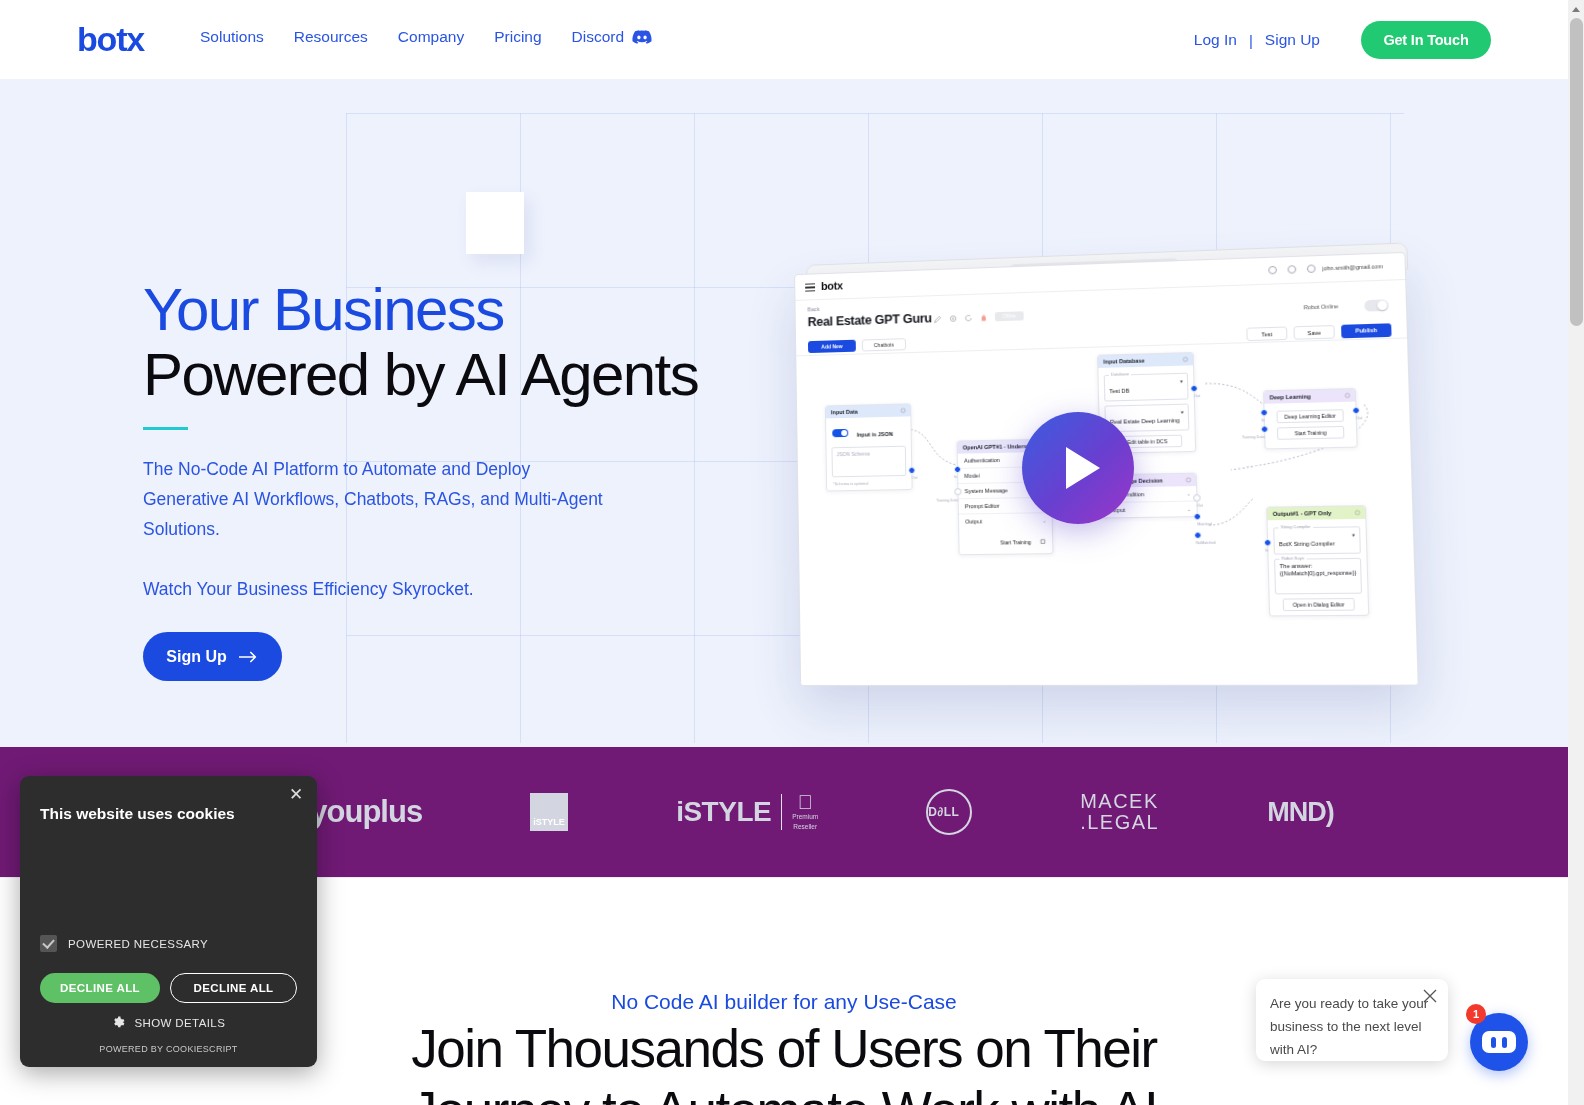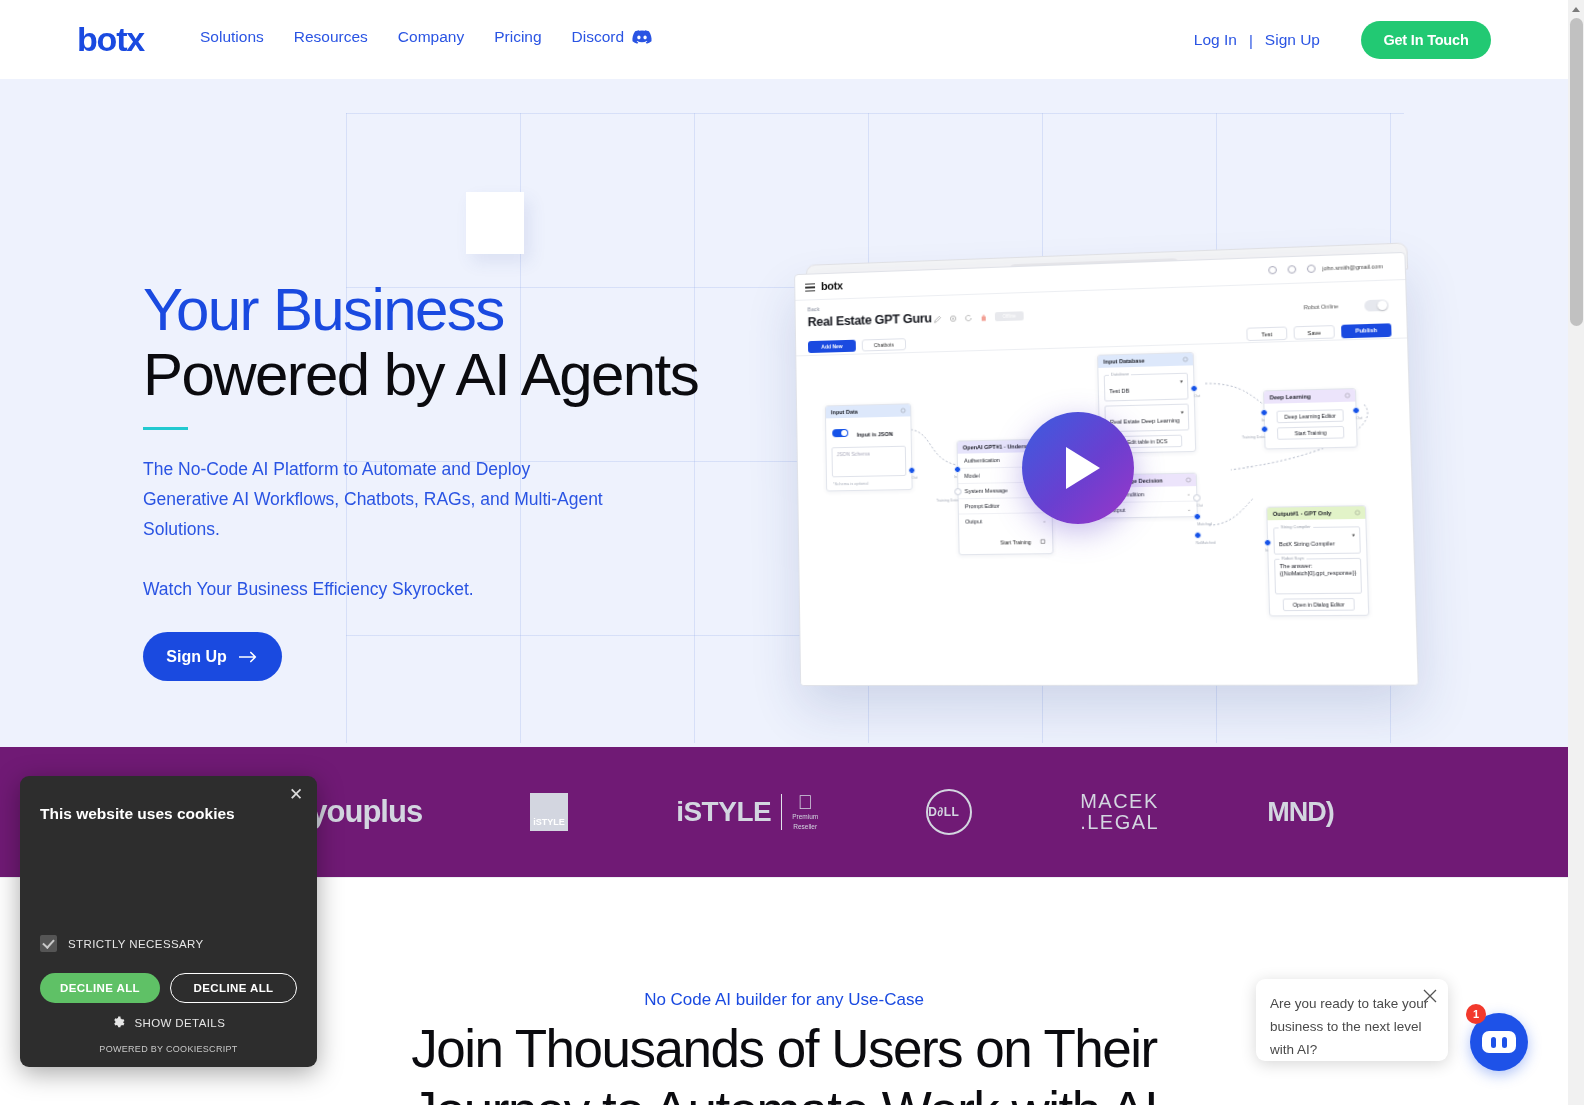--- a/index.html
+++ b/index.html
@@ -175,21 +175,21 @@
   .apple-col{ display:flex; flex-direction:column; align-items:center; gap:2px;}
   .apple-g{ font-size:20px; color:#d3d6e0; line-height:18px;}
   .apple-s{ font-size:6.5px; color:#d3d6e0; line-height:8px; text-align:center;}
   .lg-dell{ width:46px;height:46px;border:2px solid #d3d6e0;border-radius:50%;display:flex;align-items:center;
             justify-content:flex-start; font-size:12px; font-weight:700; letter-spacing:.5px;}
   .lg-macek{ font-size:20px; font-weight:500; letter-spacing:1.5px; line-height:21px;}
   .lg-mnd{ font-size:27px; font-weight:800; letter-spacing:-1px;}
 
   
   .sec2 { position:absolute; left:0; top:877px; width:1568px; height:228px; background:#fff; border-top:1px solid #eef0f4;}
-  .eyebrow { position:absolute; top:112px; width:1568px; text-align:center; font-size:17px; color:#1a4ae0; }
+  .eyebrow { position:absolute; top:112px; width:1568px; text-align:center; font-size:21px; color:#1a4ae0; }
   .bigh { position:absolute; top:140px; width:1568px; text-align:center; font-size:53px; color:#0b0b0f;
           line-height:62px; letter-spacing:-1.5px; }
 
   
   .cookie {
     position:absolute; left:20px; top:776px; width:297px; height:291px;
     background:#2d2d2d; border-radius:9px; color:#e8e8e8; z-index:50;
     box-shadow:0 6px 26px rgba(0,0,0,.35);
   }
   .ck-close { position:absolute; right:12px; top:10px; width:18px;height:18px; cursor:pointer;
@@ -508,21 +508,21 @@
       <span>Join Thousands of Users on Their</span><br>
       <span>Journey to Automate Work with AI</span>
     </div>
   </section>
 
   <div class="cookie">
     <div class="ck-close">✕</div>
     <div class="ck-title">This website uses cookies</div>
     <div class="ck-chk">
       <span class="ck-box"></span>
-      <span class="ck-chk-l">STRICTLY NECESSARY</span>
+      <span class="ck-chk-l">POWERED NECESSARY</span>
     </div>
     <button class="ck-accept">DECLINE ALL</button>
     <button class="ck-decline">DECLINE ALL</button>
     <div class="ck-details">
       <svg class="gear-g" width="13" height="13" viewBox="0 0 16 16">
         <path fill="#e6e6e6" d="M8 5.2A2.8 2.8 0 1 0 8 10.8 2.8 2.8 0 0 0 8 5.2zm0 4.2a1.4 1.4 0 1 1 0-2.8 1.4 1.4 0 0 1 0 2.8z"></path>
         <path fill="#e6e6e6" d="M14 8c0-.4 0-.7-.1-1l1.4-1-1.4-2.4-1.6.6a5.6 5.6 0 0 0-1.7-1L10.4.7H7.6l-.2 1.7c-.6.2-1.2.6-1.7 1l-1.6-.6L2.7 5.2l1.4 1a5.8 5.8 0 0 0 0 2l-1.4 1 1.4 2.4 1.6-.6c.5.4 1.1.8 1.7 1l.2 1.7h2.8l.2-1.7c.6-.2 1.2-.6 1.7-1l1.6.6 1.4-2.4-1.4-1c.1-.3.1-.6.1-1z"></path>
       </svg>
       <span>SHOW DETAILS</span>
     </div>

